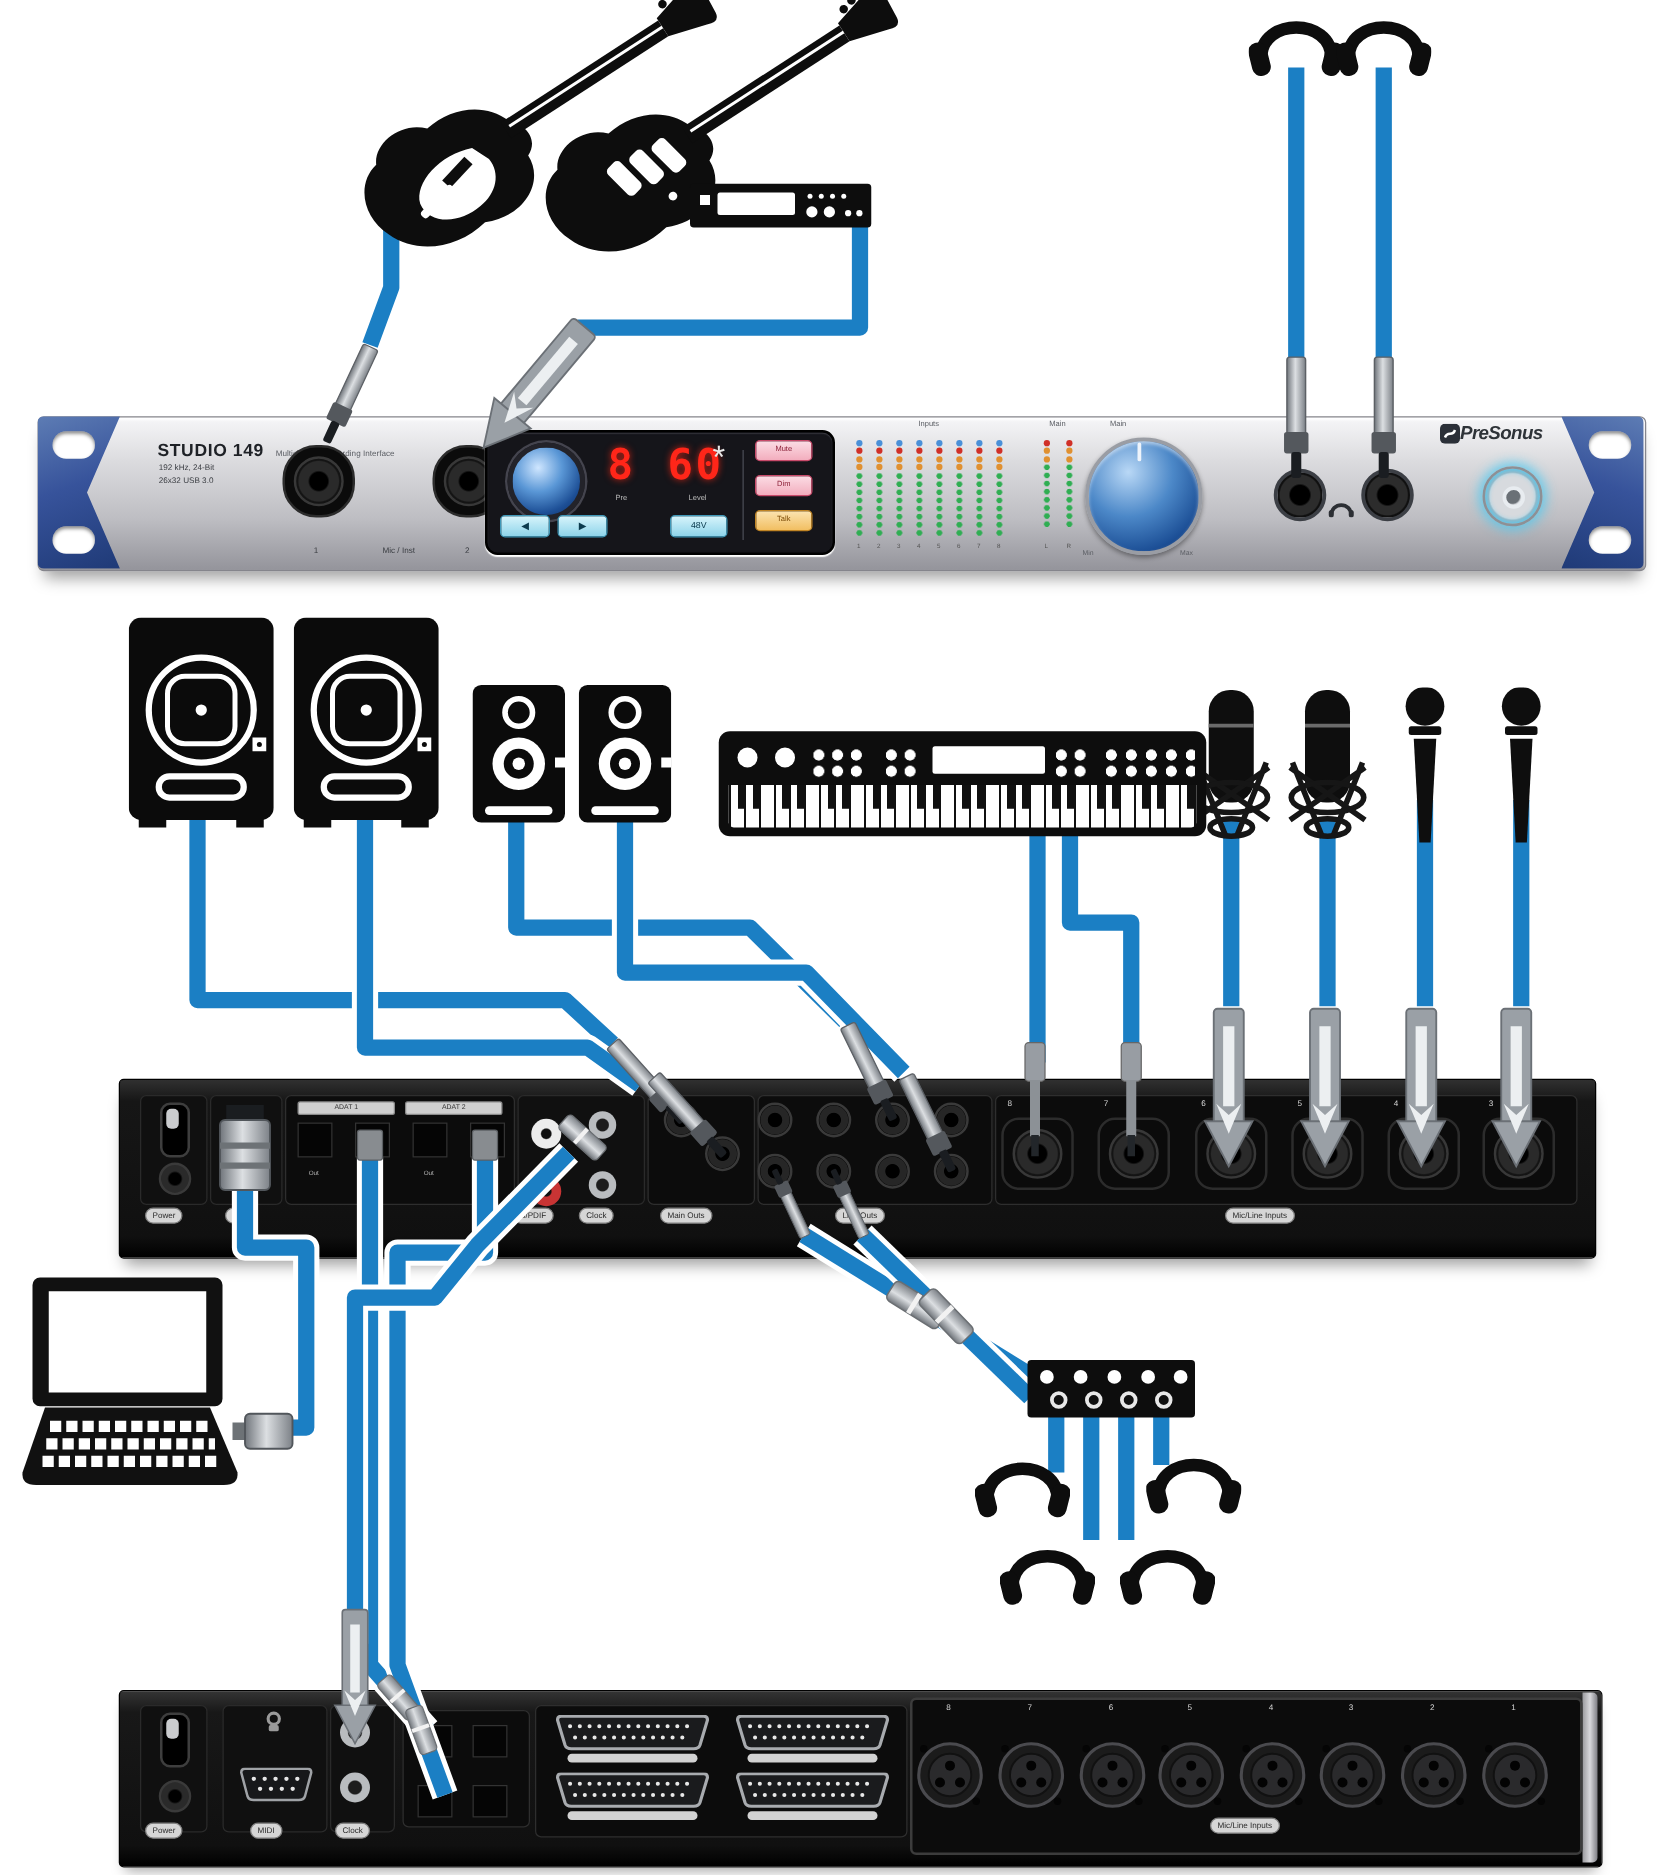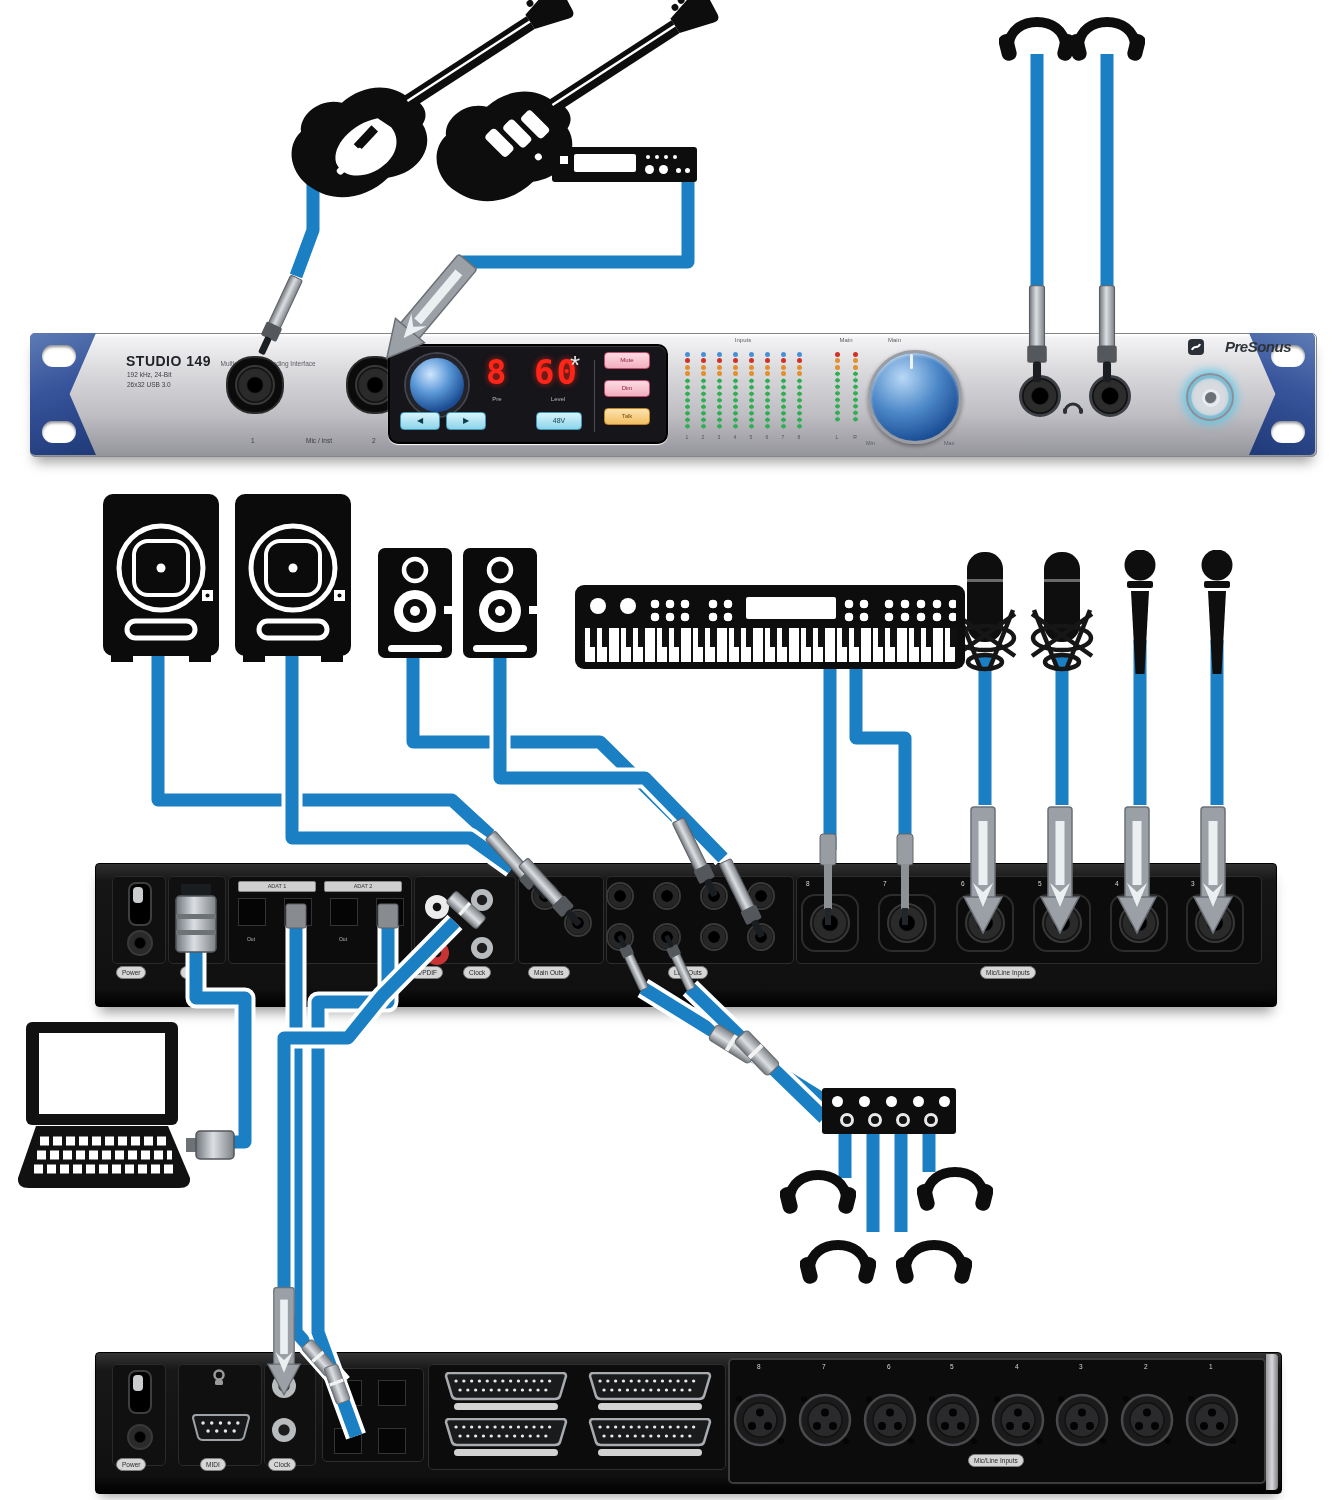--- a/index.html
+++ b/index.html
@@ -190,21 +190,21 @@
   <div class="abs" style="left:1019px;top:375px;width:36px;height:36px;border-radius:50%;
               background:radial-gradient(circle,#000 30%,#2c2c2c 36% 62%,#101010 66%);border:3px solid #3c3f45;"></div>
   <div class="abs" style="left:1089px;top:375px;width:36px;height:36px;border-radius:50%;
               background:radial-gradient(circle,#000 30%,#2c2c2c 36% 62%,#101010 66%);border:3px solid #3c3f45;"></div>
   <svg class="abs" style="left:1062px;top:398px;" width="22" height="16" viewBox="0 0 22 16">
     <path d="M3,14 A8,8 0 0 1 19,14" fill="none" stroke="#2c2f34" stroke-width="3"></path>
     <rect x="1" y="10" width="4" height="6" rx="2" fill="#2c2f34"></rect>
       <rect x="17" y="10" width="4" height="6" rx="2" fill="#2c2f34"></rect>
   </svg>
 
-  <div class="abs" style="left:1188px;top:338px;display:flex;align-items:center;gap:21px;">
+  <div class="abs" style="left:1152px;top:338px;display:flex;align-items:center;gap:0;">
     <svg width="16" height="16" viewBox="0 0 16 16">
       <rect x="0" y="0" width="16" height="16" rx="4" fill="#2b3038"></rect>
       <path d="M4,11 C6,5 10,11 12,5" stroke="#fff" stroke-width="2" fill="none"></path>
     </svg>
     <span style="font-size:15px;font-weight:bold;font-style:italic;color:#2e3338;letter-spacing:-.5px;">PreSonus</span>
   </div>
   <div class="abs" style="left:1186px;top:373px;width:44px;height:44px;border-radius:50%;
               background:radial-gradient(circle,#6a7076 18%,#d7dade 22% 58%,#aeb2b8 62%);
               border:2px solid #8c9096;box-shadow:0 0 9px 3px rgba(83,201,239,.85), inset 0 0 4px 2px rgba(83,201,239,.9);"></div>
   <div class="abs" style="left:1202px;top:389px;width:12px;height:12px;border-radius:50%;border:3px solid #e8ecf0;"></div>

